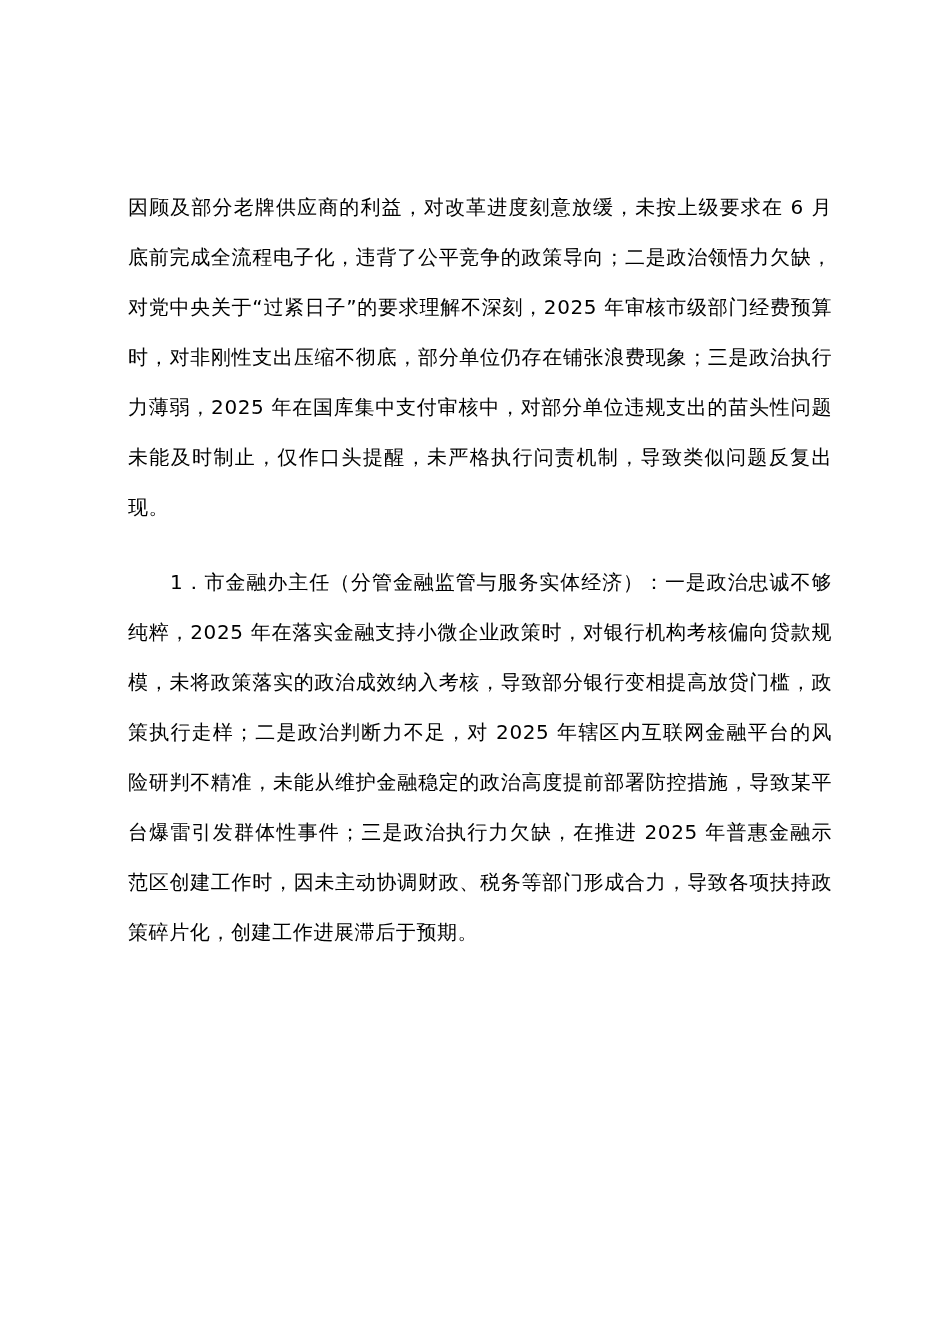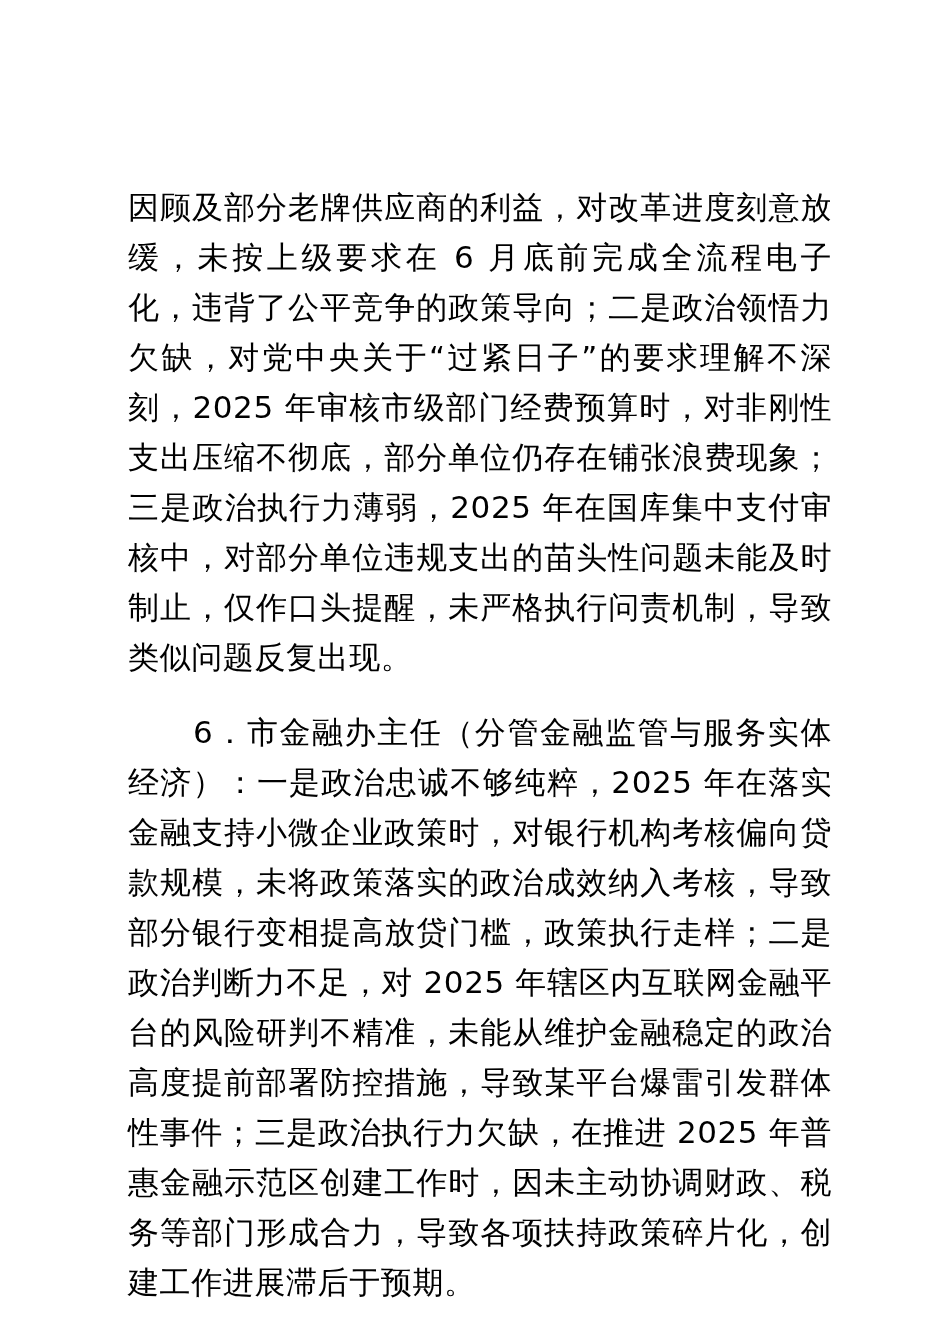--- a/index.html
+++ b/index.html
@@ -16,33 +16,33 @@
       color: #000000;
     }
     .page {
       position: absolute;
       left: 128px;
       top: 182px;
       width: 704px;
     }
     .para {
       margin: 0;
-      font-size: 31px;
+      font-size: 20px;
       line-height: 50px;
       text-align: justify;
       text-justify: inter-character;
       letter-spacing: 0.6px;
       word-break: break-all;
     }
     .para + .para {
       margin-top: 25px;
     }
     .indent {
       text-indent: 2.1em;
     }
   </style>
 </head>
 <body>
 
 <div class="page">
   <p class="para">因顾及部分老牌供应商的利益，对改革进度刻意放缓，未按上级要求在 6 月底前完成全流程电子化，违背了公平竞争的政策导向；二是政治领悟力欠缺，对党中央关于“过紧日子”的要求理解不深刻，2025 年审核市级部门经费预算时，对非刚性支出压缩不彻底，部分单位仍存在铺张浪费现象；三是政治执行力薄弱，2025 年在国库集中支付审核中，对部分单位违规支出的苗头性问题未能及时制止，仅作口头提醒，未严格执行问责机制，导致类似问题反复出现。</p>
-  <p class="para indent">6．市金融办主任（分管金融监管与服务实体经济）：一是政治忠诚不够纯粹，2025 年在落实金融支持小微企业政策时，对银行机构考核偏向贷款规模，未将政策落实的政治成效纳入考核，导致部分银行变相提高放贷门槛，政策执行走样；二是政治判断力不足，对 2025 年辖区内互联网金融平台的风险研判不精准，未能从维护金融稳定的政治高度提前部署防控措施，导致某平台爆雷引发群体性事件；三是政治执行力欠缺，在推进 2025 年普惠金融示范区创建工作时，因未主动协调财政、税务等部门形成合力，导致各项扶持政策碎片化，创建工作进展滞后于预期。</p>
+  <p class="para indent">1．市金融办主任（分管金融监管与服务实体经济）：一是政治忠诚不够纯粹，2025 年在落实金融支持小微企业政策时，对银行机构考核偏向贷款规模，未将政策落实的政治成效纳入考核，导致部分银行变相提高放贷门槛，政策执行走样；二是政治判断力不足，对 2025 年辖区内互联网金融平台的风险研判不精准，未能从维护金融稳定的政治高度提前部署防控措施，导致某平台爆雷引发群体性事件；三是政治执行力欠缺，在推进 2025 年普惠金融示范区创建工作时，因未主动协调财政、税务等部门形成合力，导致各项扶持政策碎片化，创建工作进展滞后于预期。</p>
 </div>
 
 </body></html>

